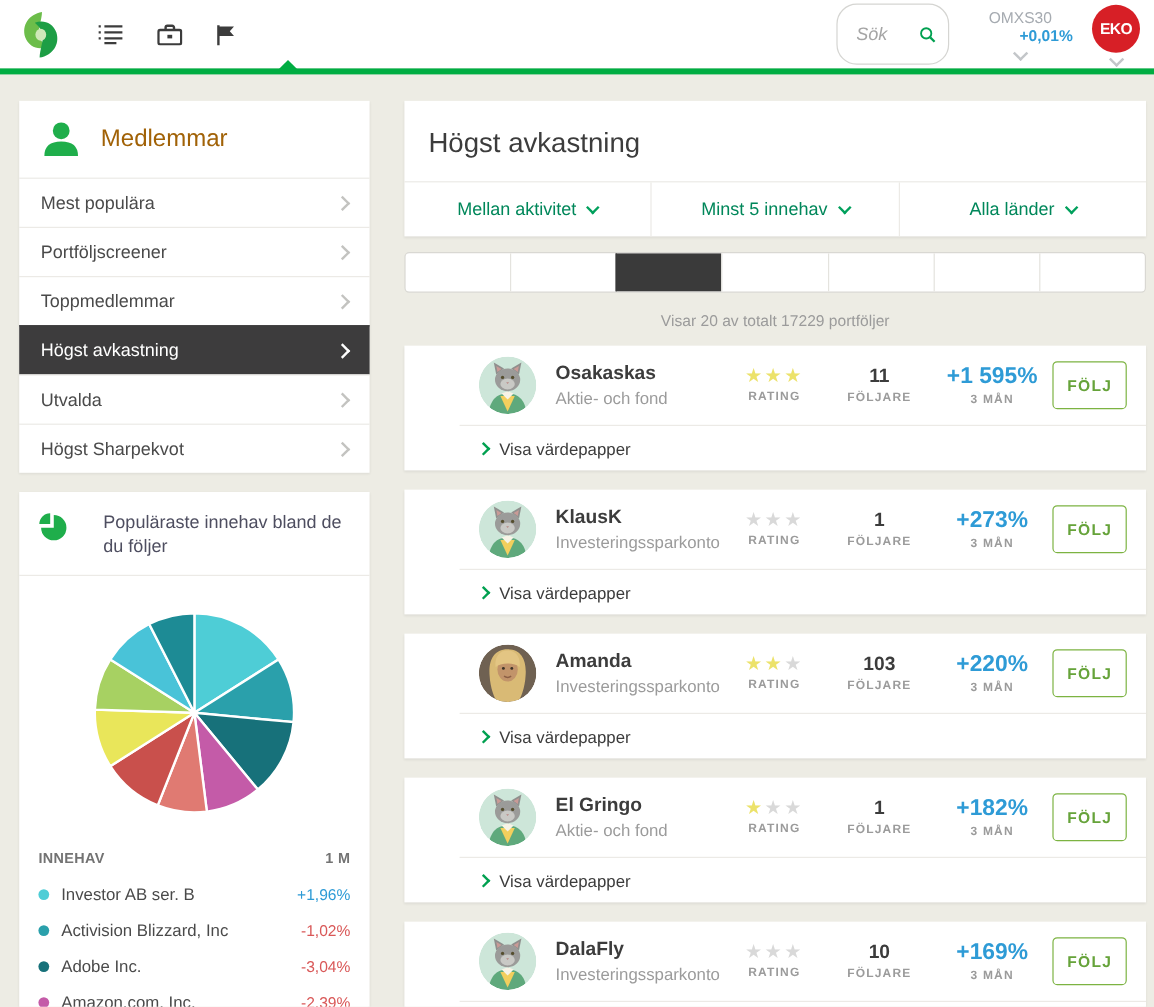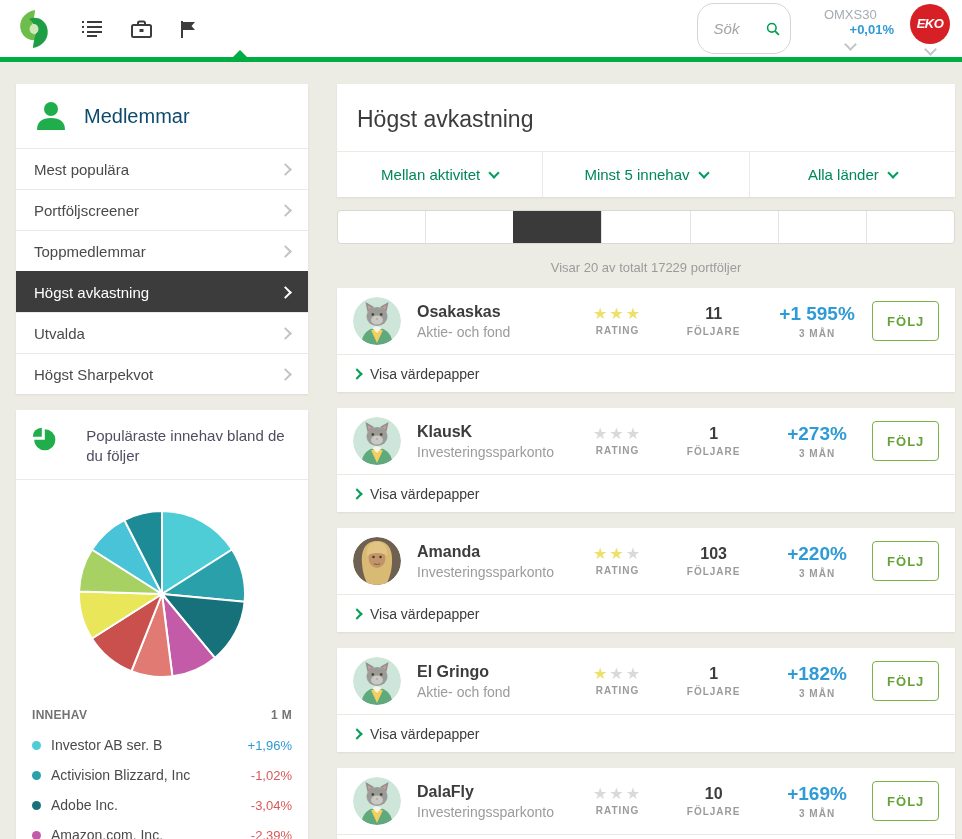--- a/index.html
+++ b/index.html
@@ -24,29 +24,29 @@
   .top-right{margin-left:auto;display:flex;align-items:center;gap:16px;}
   .search-pill{width:94px;height:51px;border:1px solid #d5d5d2;border-radius:17px;display:flex;align-items:center;padding:0 10px 0 14px;gap:6px;background:#fff;box-sizing:border-box;}
   .search-pill input{border:none;outline:none;width:44px;font-size:15px;font-style:italic;color:#8f8f8f;font-family:"Liberation Sans",sans-serif;background:transparent;}
   .search-pill input::placeholder{color:#a5a5a5;font-style:italic;}
   .ticker{display:flex;flex-direction:column;align-items:center;line-height:1.1;}
   .ticker-name{font-size:13px;color:#a6abb1;}
   .ticker-change{font-size:13px;font-weight:bold;color:#2e9bd6;margin-top:1px;margin-left:43px;}
   .chev{display:inline-block;width:7px;height:7px;border-right:2px solid #c3c6c9;border-bottom:2px solid #c3c6c9;transform:rotate(45deg);}
   .ticker .chev{margin-top:3px;}
   .avatar-wrap{display:flex;flex-direction:column;align-items:center;}
-  .user-avatar{width:40px;height:40px;border-radius:50%;background:#d71f26;color:#fff;display:flex;align-items:center;justify-content:center;font-weight:bold;font-style:italic;font-size:13px;letter-spacing:-0.5px;overflow:hidden;cursor:pointer;}
+  .user-avatar{width:40px;height:40px;border-radius:50%;background:#d71f26;color:#fff;display:flex;align-items:center;justify-content:center;font-weight:bold;font-size:13px;letter-spacing:-0.5px;overflow:hidden;cursor:pointer;}
   .avatar-wrap .chev{margin-top:1px;}
   
   .content{display:flex;align-items:flex-start;padding:22px 7px 0 16px;gap:29px;box-sizing:border-box;}
   .card{background:#fff;box-shadow:0 1px 2px rgba(0,0,0,.07);}
   
   .sidebar{width:292px;flex:none;}
   .menu-header{display:flex;align-items:center;gap:16px;padding:15px 18px;}
-  .menu-title{font-size:20px;color:#0c4a6e;}
+  .menu-title{font-size:20px;color:#a16207;}
   .menu-item{display:flex;justify-content:space-between;align-items:center;height:40px;padding:0 18px;border-top:1px solid #eceae6;font-size:15px;color:#4a4a4a;cursor:pointer;}
   .menu-item .chev-r{width:7px;height:7px;border-top:2px solid #c3c3c0;border-right:2px solid #c3c3c0;transform:rotate(45deg);}
   .menu-item.active{background:#3d3c3d;color:#fff;border-top-color:#3d3c3d;}
   .menu-item.active .chev-r{border-color:#fff;}
   .widget{margin-top:16px;}
   .widget-header{display:flex;gap:30px;padding:14px 16px;border-bottom:1px solid #eceae6;align-items:flex-start;}
   .widget-title{font-size:15px;color:#4e4e60;line-height:1.3;padding-top:2px;}
   .pie-wrap{display:flex;justify-content:center;padding:26px 0 14px;}
   .holdings{padding:0 16px 12px;}
   .holdings-header{display:flex;justify-content:space-between;font-size:12px;font-weight:bold;color:#737373;padding:12px 0 8px;letter-spacing:.3px;}
@@ -60,21 +60,21 @@
   .main-header-card .title{padding:22px 20px 18px;font-size:23px;color:#3c3c3c;}
   .filter-row{display:flex;border-top:1px solid #eceae6;height:45px;}
   .filter{flex:1;display:flex;align-items:center;justify-content:center;gap:10px;font-size:15px;color:#00875a;border-left:1px solid #eceae6;cursor:pointer;}
   .filter:first-child{border-left:none;}
   .filter .chev{border-color:#00a05c;width:6px;height:6px;margin-top:-4px;}
   .tabbar{display:flex;margin-top:13px;background:#fff;border:1px solid #d9d8d3;border-radius:4px;height:32px;overflow:hidden;}
   .tab{flex:1;display:flex;align-items:center;justify-content:center;font-size:11px;font-weight:bold;letter-spacing:.5px;color:#9b9b9b;border-left:1px solid #e4e3de;cursor:pointer;white-space:nowrap;}
   .tab:first-child{border-left:none;}
   .tab.active{background:#3a3a3a;color:#fff;border-color:#3a3a3a;}
   .meta{text-align:center;color:#9b9b9b;font-size:13px;margin:16px 0 13px;}
-  .member-card{margin-bottom:16px;}
+  .member-card{margin-bottom:16px;padding-left:46px;}
   .member-main{display:flex;align-items:center;height:66px;padding:0 16px;}
   .m-avatar{width:48px;height:48px;border-radius:50%;flex:none;overflow:hidden;}
   .m-id{margin-left:16px;width:168px;}
   .m-name{font-size:16px;font-weight:bold;color:#3c3c3c;}
   .m-sub{font-size:14px;color:#9b9b9b;margin-top:3px;white-space:nowrap;}
   .m-col{text-align:center;}
   .m-rating{width:106px;}
   .stars{font-size:16px;letter-spacing:2px;line-height:1;}
   .star.on{color:#ece26a;}
   .star.off{color:#d9d9d9;}

